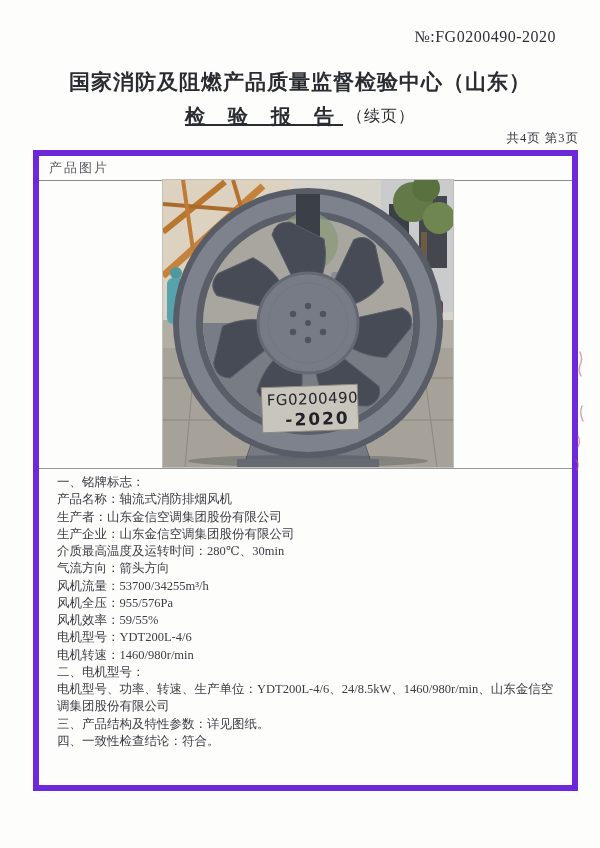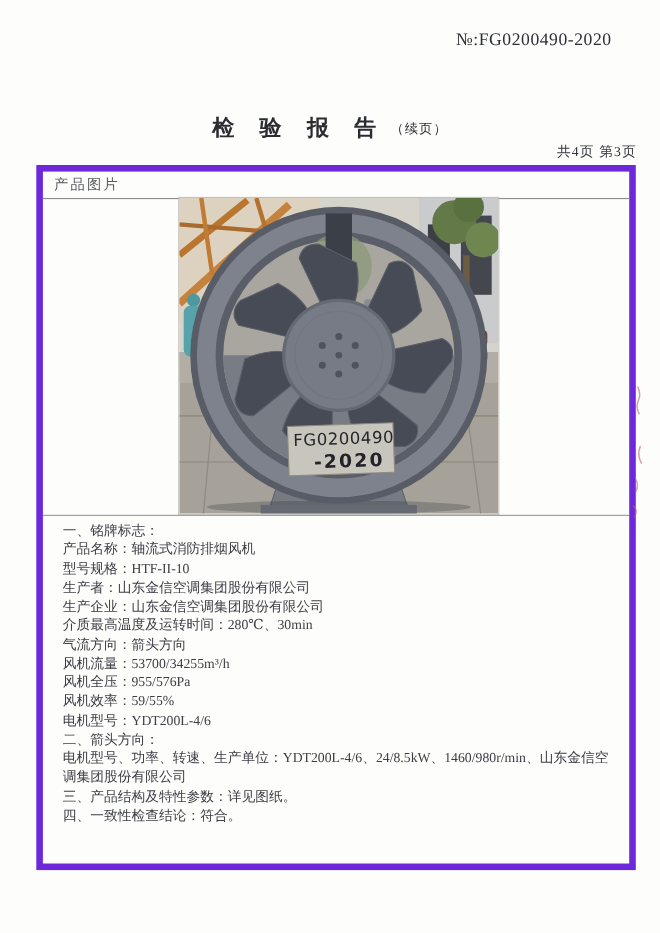--- a/index.html
+++ b/index.html
@@ -19,22 +19,22 @@
   }
   .center-name {
     position:absolute; top:68px; left:0; width:100%;
     text-align:center; font-size:21px; font-weight:bold;
     letter-spacing:1px; color:#2b2c31; white-space:nowrap;
   }
   .report-title-row {
     position:absolute; top:103px; left:0; width:100%;
     text-align:center; color:#2b2c31; white-space:nowrap;
   }
-  .report-title { font-size:20px; font-weight:bold; letter-spacing:9px; }
-  .report-title-suffix { font-size:12px; letter-spacing:1px; vertical-align:2px; }
+  .report-title { font-size:20px; font-weight:bold; letter-spacing:9px;text-decoration:underline; }
+  .report-title-suffix { font-size:16px; letter-spacing:1px; vertical-align:2px; }
   .page-info {
     position:absolute; top:130px; right:21px;
     font-size:12.5px; color:#35363c; letter-spacing:1px;text-align:center;
   }
 
   .product-box {
     position:absolute; left:33px; top:150px;
     width:545px; height:641px;
     border:6px solid #6d28d9;
     box-sizing:border-box;
@@ -61,20 +61,21 @@
 
   .red-marks { position:absolute; left:570px; top:348px; width:24px; height:130px; }
 </style>
 </head>
 <body>
 
 <div class="page">
 
   <div class="report-no">№:FG0200490-2020</div>
 
+  <div class="center-name">国家消防及阻燃产品质量监督检验中心（山东）</div>
 
   <div class="report-title-row">
     <span class="report-title">检 验 报 告</span>
     <span class="report-title-suffix">（续页）</span>
   </div>
 
   <div class="page-info">共4页  第3页</div>
 
   <div class="product-box">
 
@@ -171,30 +172,30 @@
           <rect x="99" y="206" width="96" height="45" fill="#c8c5bc" stroke="#8e8b82" stroke-width="1"></rect>
           <text x="104" y="224" font-family="DejaVu Sans, sans-serif" font-size="15" fill="#25252b" letter-spacing="0.5">FG0200490</text>
           <text x="122" y="245" font-family="DejaVu Sans, sans-serif" font-size="17" font-weight="bold" fill="#222228" letter-spacing="2">-2020</text>
         </g>
       </svg>
     </div>
 
     <div class="text-section">
       <div class="line">一、铭牌标志：</div>
       <div class="line">产品名称：轴流式消防排烟风机</div>
-      <div class="line">型号规格：HTF-II-10</div>
       <div class="line">生产者：山东金信空调集团股份有限公司</div>
       <div class="line">生产企业：山东金信空调集团股份有限公司</div>
       <div class="line">介质最高温度及运转时间：280℃、30min</div>
       <div class="line">气流方向：箭头方向</div>
       <div class="line">风机流量：53700/34255m³/h</div>
       <div class="line">风机全压：955/576Pa</div>
       <div class="line">风机效率：59/55%</div>
       <div class="line">电机型号：YDT200L-4/6</div>
-      <div class="line">二、箭头方向：</div>
+      <div class="line">电机转速：1460/980r/min</div>
+      <div class="line">二、电机型号：</div>
       <div class="line">电机型号、功率、转速、生产单位：YDT200L-4/6、24/8.5kW、1460/980r/min、山东金信空调集团股份有限公司</div>
       <div class="line">三、产品结构及特性参数：详见图纸。</div>
       <div class="line">四、一致性检查结论：符合。</div>
     </div>
   </div>
 
   <svg class="red-marks" viewBox="0 0 24 130" xmlns="http://www.w3.org/2000/svg">
     <g stroke="#c06071" stroke-width="1.4" fill="none" opacity="0.6" stroke-linecap="round">
       <path d="M10,4 q3,7 0,13 q-2,6 1,11"></path>
       <path d="M12,58 q-3,7 1,15"></path>

